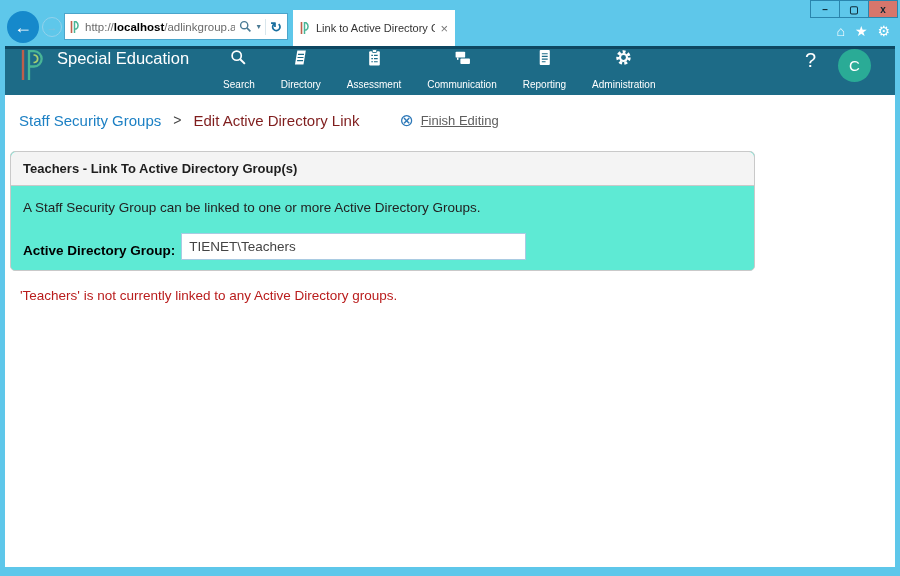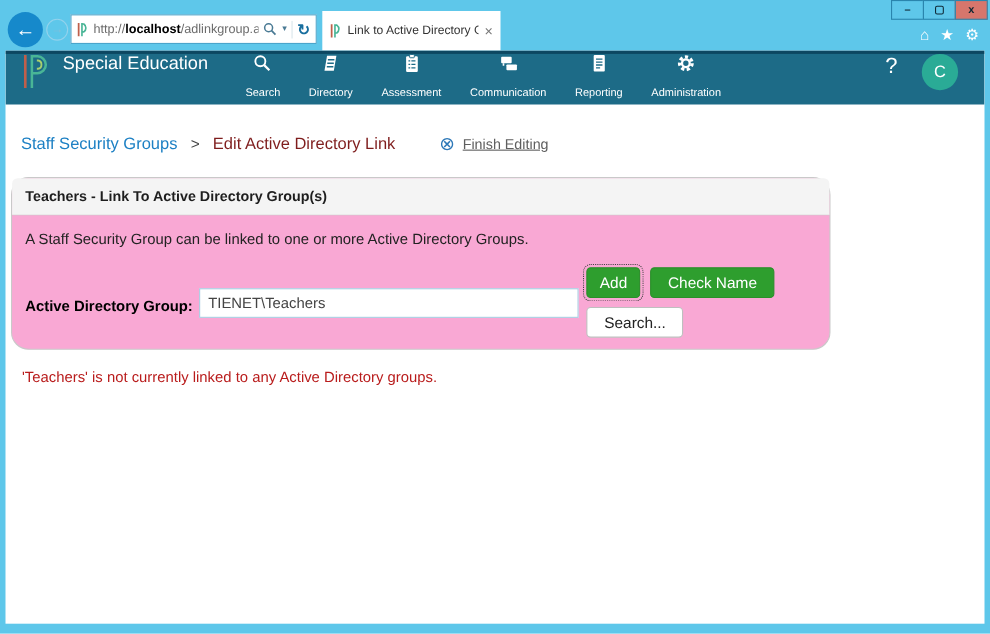--- a/index.html
+++ b/index.html
@@ -67,31 +67,31 @@
   .nav-item { display:flex; flex-direction:column; align-items:center; gap:13px; color:#fff; cursor:default; }
   .nav-item svg { display:block; }
   .nav-label { font-size:10px; white-space:nowrap; }
   .help-btn { margin-left:auto; color:#fff; font-size:20px; }
   .avatar {
     width:33px; height:33px; border-radius:50%; background:#2aab96;
     color:#fff; display:flex; align-items:center; justify-content:center;
     font-size:15px; margin:0 24px 0 22px;
   }
 
-  .breadcrumb { display:flex; padding:27px 0 12px 14px; font-size:15px; }
+  .breadcrumb { display:flex; padding:17px 0 12px 14px; font-size:15px; }
   .crumb-link { color:#1d80c4; }
   .crumb-sep { margin:0 12px; color:#444; font-size:14px; }
   .crumb-current { color:#7f1d1d; }
   .finish { display:flex; align-items:center; gap:7px; margin-left:40px; }
   .finish-icon { color:#2d78b8; font-size:17px; line-height:1; }
   .finish-label { color:#5e5e5e; font-size:13px; text-decoration:underline; }
 
   .panel {
     width:745px; margin:10px 0 0 5px;
-    border:1px solid #c9c9c9; border-radius:16px; background:#f9a8d4;
+    border:1px solid #c9c9c9; border-radius:5px; background:#5eead4;
   }
   .panel-header {
     background:#f4f4f4; border-bottom:1px solid #c9c9c9; border-radius:5px 5px 0 0;
     padding:9px 12px; font-size:13px; font-weight:bold; color:#1e1e1e;
   }
   .panel-body { padding:12px 12px 10px; }
   .panel-desc { font-size:13.5px; color:#222; margin:2px 0 18px; }
   .form-row { display:flex; align-items:center; }
   .form-label { font-weight:bold; font-size:13.5px; padding-top:7px; white-space:nowrap; }
   .form-input {
@@ -237,26 +237,19 @@
     </span>
   </div>
 
   <div class="panel">
     <div class="panel-header">Teachers - Link To Active Directory Group(s)</div>
     <div class="panel-body">
       <div class="panel-desc">A Staff Security Group can be linked to one or more Active Directory Groups.</div>
       <div class="form-row">
         <span class="form-label">Active Directory Group:</span>
         <input class="form-input" type="text" value="TIENET\Teachers" style="">
-        <div class="btn-area">
-          <div class="btn-row">
-            <button class="btn-green btn-add">Add</button>
-            <button class="btn-green btn-check">Check Name</button>
-          </div>
-          <button class="btn-plain">Search...</button>
-        </div>
       </div>
     </div>
   </div>
 
   <div class="error-msg">'Teachers' is not currently linked to any Active Directory groups.</div>
 
 </div>
 
 </body></html>

